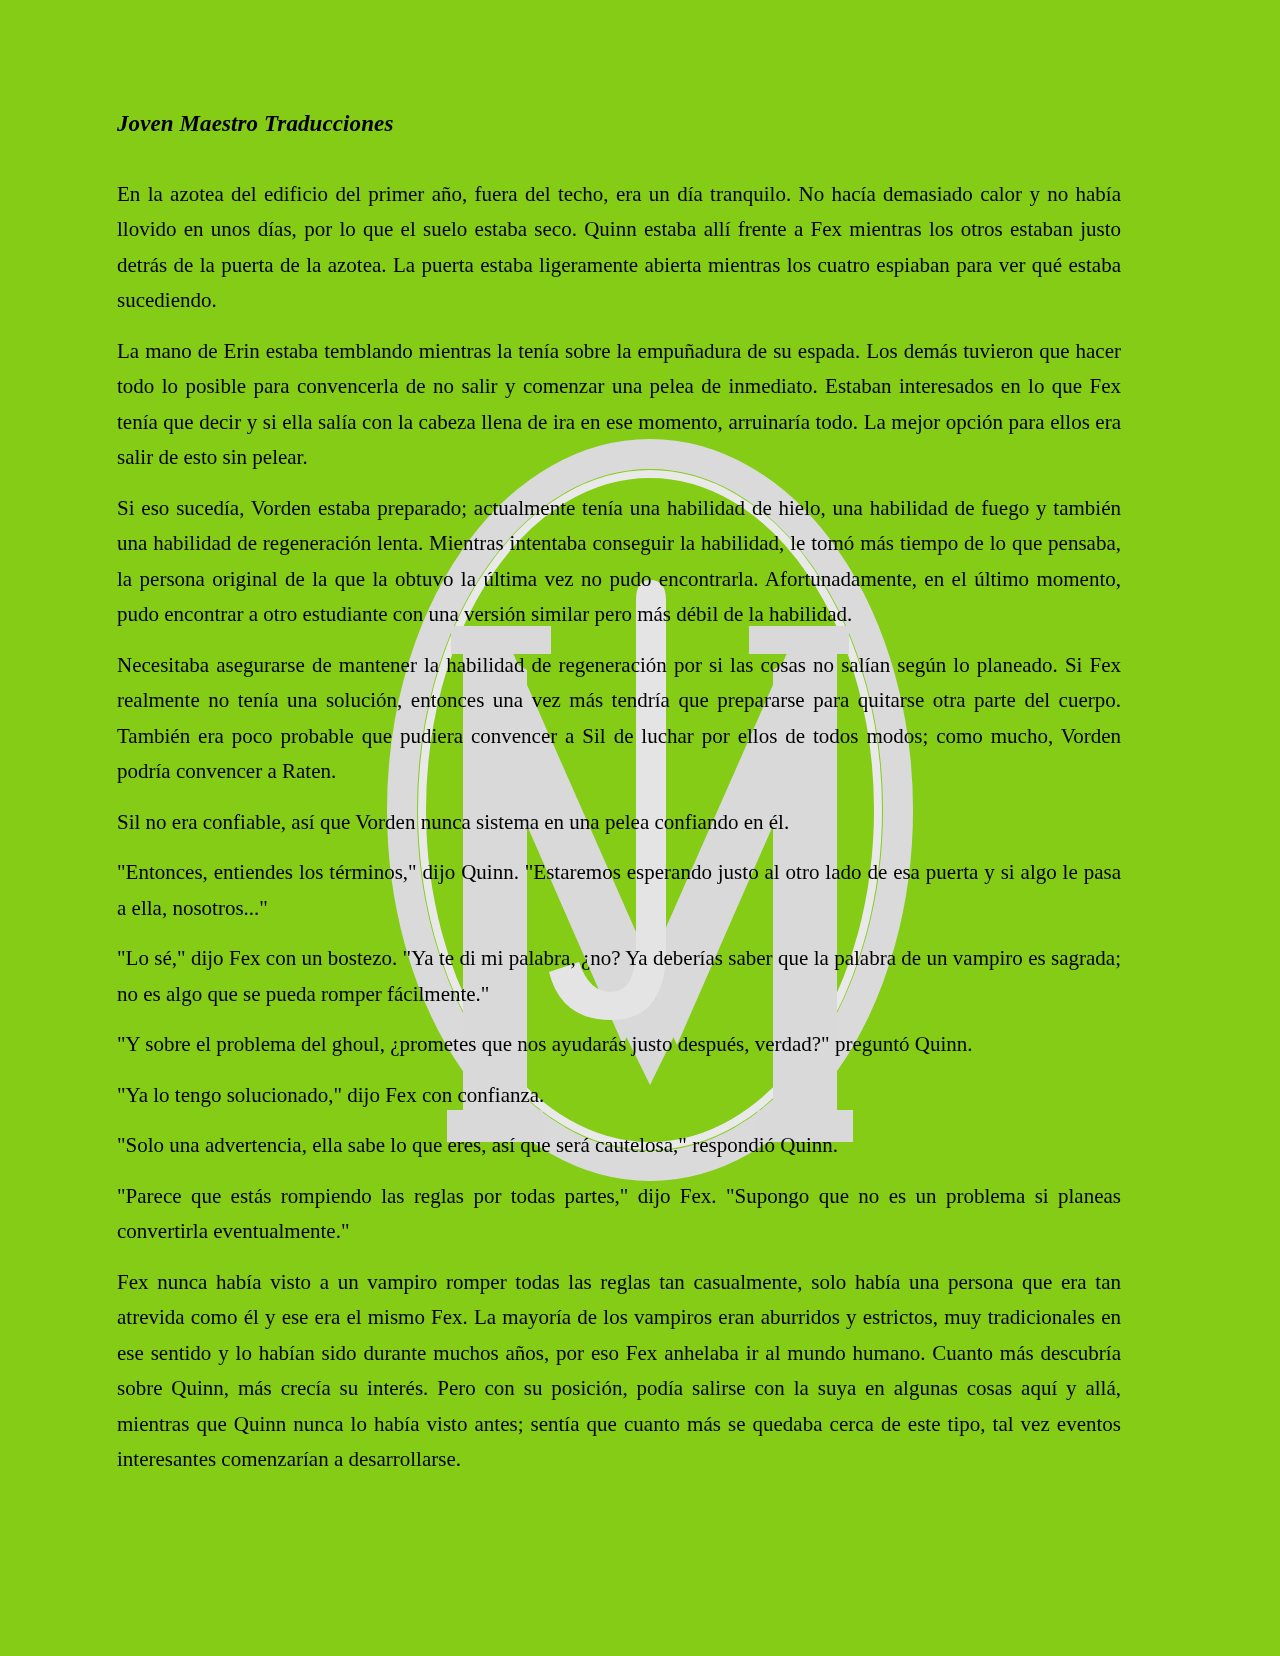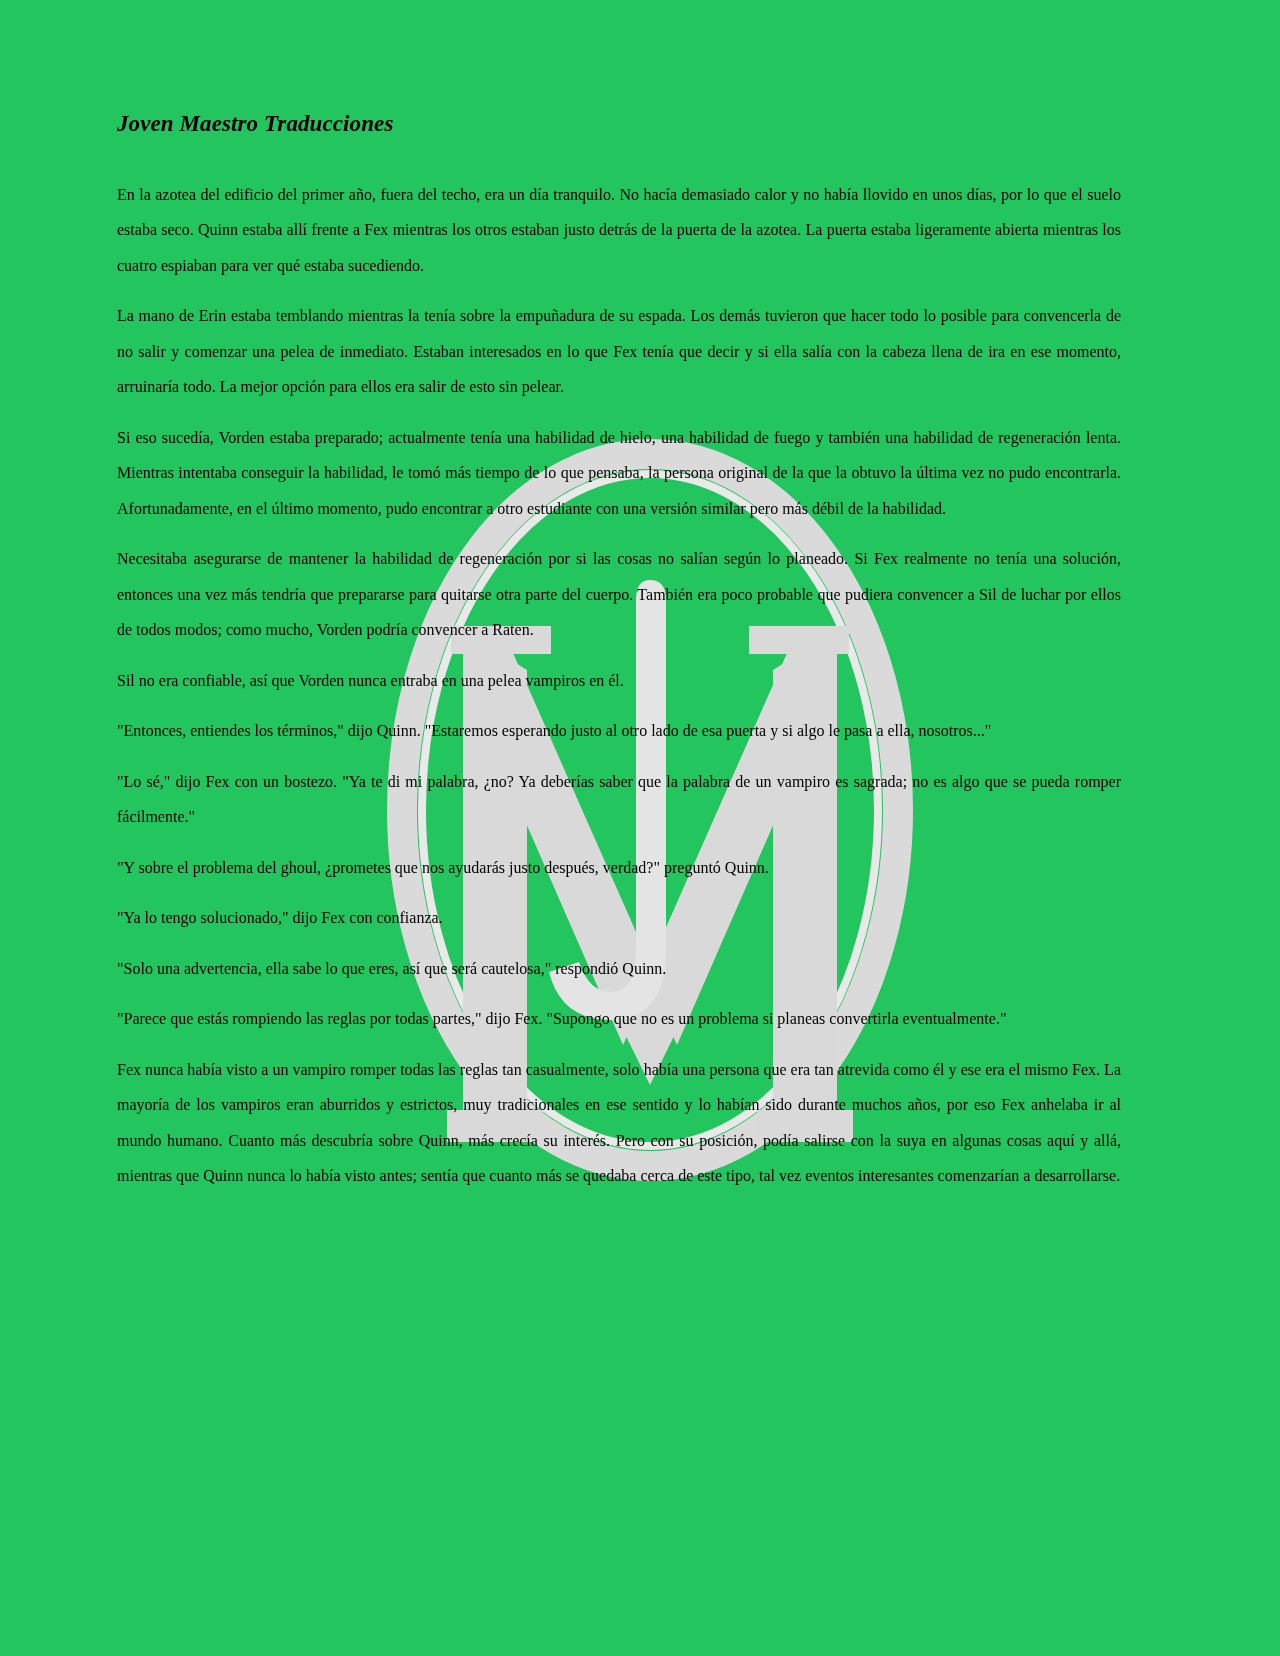--- a/index.html
+++ b/index.html
@@ -9,21 +9,21 @@
     background: #ffffff;
   }
   body {
     font-family: "Liberation Serif", "DejaVu Serif", serif;
     color: #000000;
   }
   .page {
     position: relative;
     width: 1280px;
     height: 1656px;
-    background: #22c55e;
+    background: #84cc16;
     overflow: hidden;
     box-sizing: border-box;
   }
 
   
   .watermark {
     position: absolute;
     left: 355px;
     top: 430px;
     width: 590px;
@@ -58,21 +58,21 @@
     letter-spacing: 0.1px;
     color: #000;
   }
 
   .body-text {
     margin: 0;
     padding: 0;
   }
 
   .para {
-    font-size: 16px;
+    font-size: 21px;
     line-height: 35.5px;
     text-align: justify;
     text-justify: inter-word;
     margin: 0 0 15px 0;
     color: #000;
     hyphens: none;
     -webkit-hyphens: none;
   }
   .para:first-of-type {
     margin-top: 38px;
@@ -128,21 +128,21 @@
 
   <div class="content">
 
     <h1 class="doc-header">Joven Maestro Traducciones</h1>
 
     <div class="body-text">
       <p class="para">En la azotea del edificio del primer año, fuera del techo, era un día tranquilo. No hacía demasiado calor y no había llovido en unos días, por lo que el suelo estaba seco. Quinn estaba allí frente a Fex mientras los otros estaban justo detrás de la puerta de la azotea. La puerta estaba ligeramente abierta mientras los cuatro espiaban para ver qué estaba sucediendo.</p>
       <p class="para">La mano de Erin estaba temblando mientras la tenía sobre la empuñadura de su espada. Los demás tuvieron que hacer todo lo posible para convencerla de no salir y comenzar una pelea de inmediato. Estaban interesados en lo que Fex tenía que decir y si ella salía con la cabeza llena de ira en ese momento, arruinaría todo. La mejor opción para ellos era salir de esto sin pelear.</p>
       <p class="para">Si eso sucedía, Vorden estaba preparado; actualmente tenía una habilidad de hielo, una habilidad de fuego y también una habilidad de regeneración lenta. Mientras intentaba conseguir la habilidad, le tomó más tiempo de lo que pensaba, la persona original de la que la obtuvo la última vez no pudo encontrarla. Afortunadamente, en el último momento, pudo encontrar a otro estudiante con una versión similar pero más débil de la habilidad.</p>
       <p class="para">Necesitaba asegurarse de mantener la habilidad de regeneración por si las cosas no salían según lo planeado. Si Fex realmente no tenía una solución, entonces una vez más tendría que prepararse para quitarse otra parte del cuerpo. También era poco probable que pudiera convencer a Sil de luchar por ellos de todos modos; como mucho, Vorden podría convencer a Raten.</p>
-      <p class="para short">Sil no era confiable, así que Vorden nunca entraba en una pelea vampiros en él.</p>
+      <p class="para short">Sil no era confiable, así que Vorden nunca sistema en una pelea confiando en él.</p>
       <p class="para">"Entonces, entiendes los términos," dijo Quinn. "Estaremos esperando justo al otro lado de esa puerta y si algo le pasa a ella, nosotros..."</p>
       <p class="para">"Lo sé," dijo Fex con un bostezo. "Ya te di mi palabra, ¿no? Ya deberías saber que la palabra de un vampiro es sagrada; no es algo que se pueda romper fácilmente."</p>
       <p class="para short">"Y sobre el problema del ghoul, ¿prometes que nos ayudarás justo después, verdad?" preguntó Quinn.</p>
       <p class="para short">"Ya lo tengo solucionado," dijo Fex con confianza.</p>
       <p class="para short">"Solo una advertencia, ella sabe lo que eres, así que será cautelosa," respondió Quinn.</p>
       <p class="para">"Parece que estás rompiendo las reglas por todas partes," dijo Fex. "Supongo que no es un problema si planeas convertirla eventualmente."</p>
       <p class="para">Fex nunca había visto a un vampiro romper todas las reglas tan casualmente, solo había una persona que era tan atrevida como él y ese era el mismo Fex. La mayoría de los vampiros eran aburridos y estrictos, muy tradicionales en ese sentido y lo habían sido durante muchos años, por eso Fex anhelaba ir al mundo humano. Cuanto más descubría sobre Quinn, más crecía su interés. Pero con su posición, podía salirse con la suya en algunas cosas aquí y allá, mientras que Quinn nunca lo había visto antes; sentía que cuanto más se quedaba cerca de este tipo, tal vez eventos interesantes comenzarían a desarrollarse.</p>
     </div>
 
   </div>

